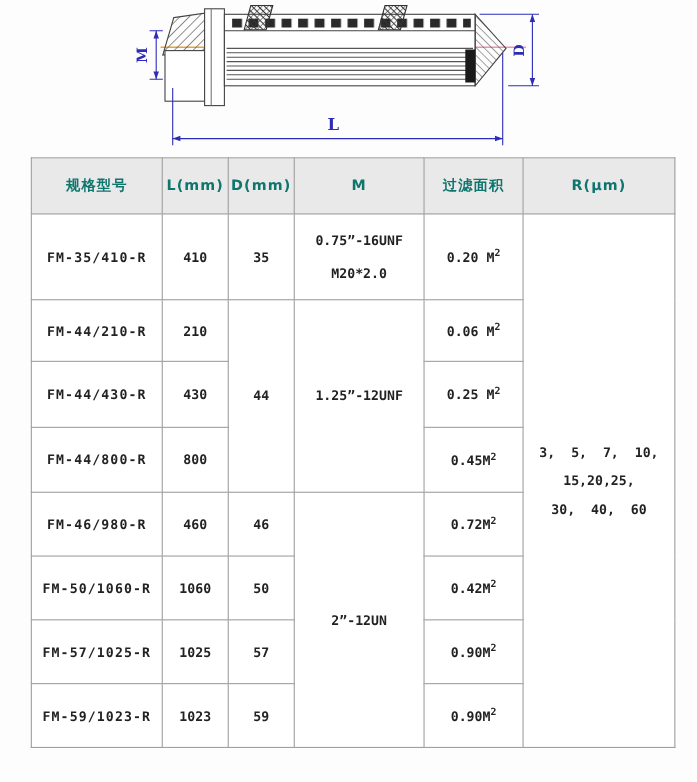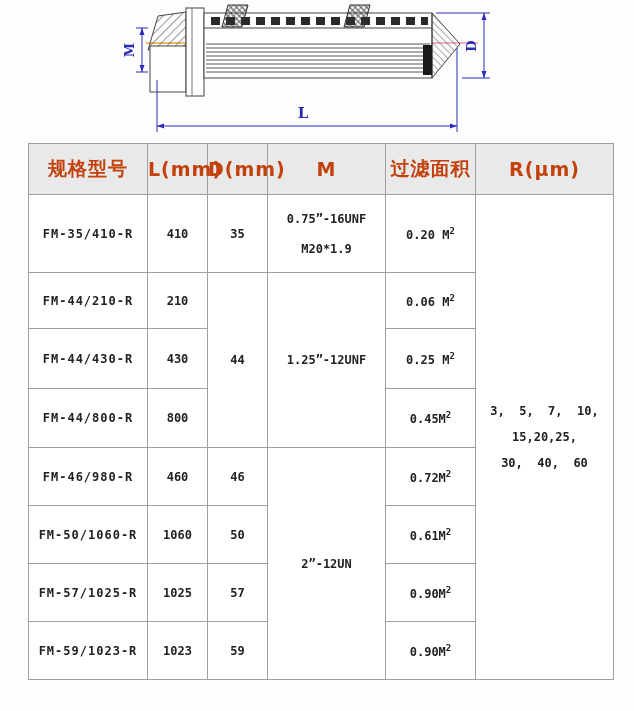--- a/index.html
+++ b/index.html
@@ -15,23 +15,23 @@
   #spec-table{
     position:absolute;left:28px;top:143px;width:585px;
     border-collapse:collapse;table-layout:fixed;
     background:#ffffff;border:1px solid #7f7f7f;
   }
   #spec-table td,#spec-table th{
     border:1px solid #9f9f9f;text-align:center;vertical-align:middle;
     font-size:12px;padding:0;background:#ffffff;font-weight:bold;
   }
   #spec-table thead th{
-    background:#e9e9e9;font-weight:bold;font-size:19px;
+    background:#e9e9e9;font-weight:bold;font-size:13px;
     font-family:"DejaVu Sans","Liberation Sans",sans-serif;
-    letter-spacing:1px;color:#c2410c;
+    letter-spacing:1px;color:#0f766e;
   }
   tr.alt td{background:#d9eaf7;}
   td.merged{background:#ffffff !important;}
   tr.rh{height:51px;}
   tr.r1{height:78px;}
   tr.r2{height:56px;}
   tr.r3{height:60px;}
   tr.r4{height:59px;}
   tr.r5,tr.r6,tr.r7,tr.r8{height:58px;}
   .m-line{margin:6px 0;}
@@ -145,21 +145,21 @@
       <th>R(μm)</th>
     </tr>
   </thead>
   <tbody>
     <tr class="r1">
       <td><span class="model">FM-35/410-R</span></td>
       <td>410</td>
       <td>35</td>
       <td>
         <div class="m-line">0.75”-16UNF</div>
-        <div class="m-line m-gap">M20*1.9</div>
+        <div class="m-line m-gap">M20*2.0</div>
       </td>
       <td><span>0.20 M</span><sup>2</sup></td>
       <td rowspan="8" class="merged">
         <div class="r-line">3,  5,  7,  10,</div>
         <div class="r-line">15,20,25,</div>
         <div class="r-line">30,  40,  60</div>
       </td>
     </tr>
     <tr class="r2 alt">
       <td><span class="model">FM-44/210-R</span></td>
@@ -182,21 +182,21 @@
       <td><span class="model">FM-46/980-R</span></td>
       <td>460</td>
       <td>46</td>
       <td rowspan="4" class="merged">2”-12UN</td>
       <td><span>0.72M</span><sup>2</sup></td>
     </tr>
     <tr class="r6 alt">
       <td><span class="model">FM-50/1060-R</span></td>
       <td>1060</td>
       <td>50</td>
-      <td><span>0.61M</span><sup>2</sup></td>
+      <td><span>0.42M</span><sup>2</sup></td>
     </tr>
     <tr class="r7">
       <td><span class="model">FM-57/1025-R</span></td>
       <td>1025</td>
       <td>57</td>
       <td><span>0.90M</span><sup>2</sup></td>
     </tr>
     <tr class="r8 alt">
       <td><span class="model">FM-59/1023-R</span></td>
       <td>1023</td>

